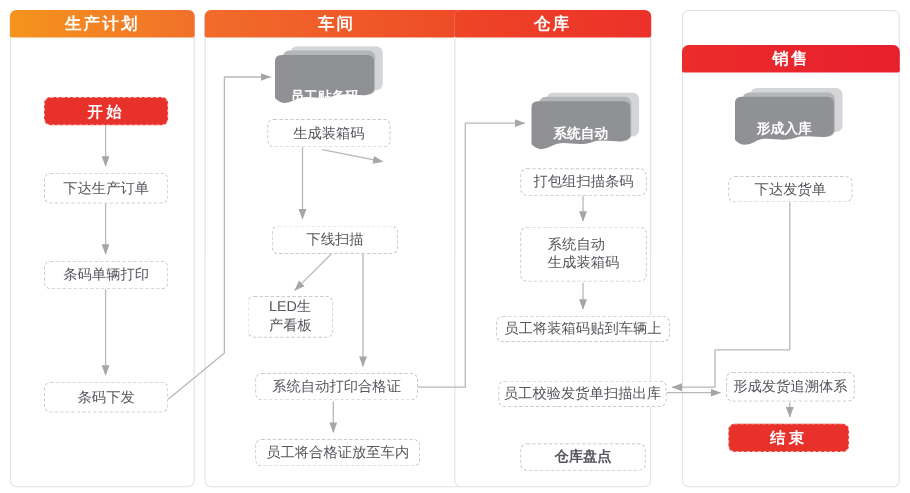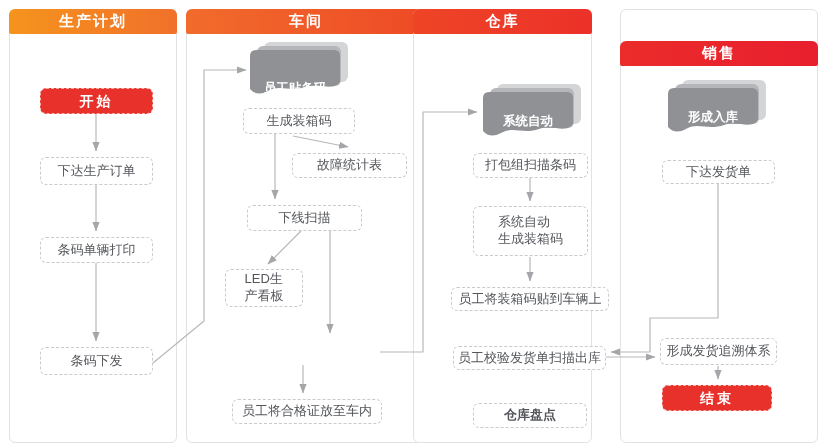--- a/index.html
+++ b/index.html
@@ -67,24 +67,24 @@
 
   <div class="doc" style="left:250px;top:42px;width:104px;height:58px;">
     <svg width="104" height="58" viewBox="0 0 104 58">
       <rect x="14" y="0" width="84" height="40" rx="6" fill="#D4D5D7"></rect>
       <rect x="7" y="4" width="84" height="40" rx="6" fill="#B5B6B9"></rect>
       <path d="M0,14 Q0,8 6,8 L84,8 Q90,8 90,14 L90,40 C82,50 70,40 56,45 C40,50.5 30,42 18,49 Q7,55 0,47 Z" fill="#909194"></path>
     </svg>
     <div class="doc-label">员工贴条码</div>
   </div>
   <div class="box" style="left:243px;top:108px;width:112px;height:26px;">生成装箱码</div>
-  <div class="box" style="left:292px;top:153px;width:115px;height:25px;">故障统计表</div>
   <div class="box" style="left:247px;top:205px;width:115px;height:26px;">下线扫描</div>
   <div class="box" style="left:225px;top:269px;width:78px;height:38px;">LED生
 产看板</div>
+  <div class="box" style="left:232px;top:339px;width:148px;height:25px;">系统自动打印合格证</div>
   <div class="box" style="left:232px;top:399px;width:150px;height:25px;">员工将合格证放至车内</div>
 
   <div class="doc" style="left:483px;top:84px;width:104px;height:58px;">
     <svg width="104" height="58" viewBox="0 0 104 58">
       <rect x="14" y="0" width="84" height="40" rx="6" fill="#D4D5D7"></rect>
       <rect x="7" y="4" width="84" height="40" rx="6" fill="#B5B6B9"></rect>
       <path d="M0,14 Q0,8 6,8 L84,8 Q90,8 90,14 L90,40 C82,50 70,40 56,45 C40,50.5 30,42 18,49 Q7,55 0,47 Z" fill="#909194"></path>
     </svg>
     <div class="doc-label">系统自动
 入库</div>

